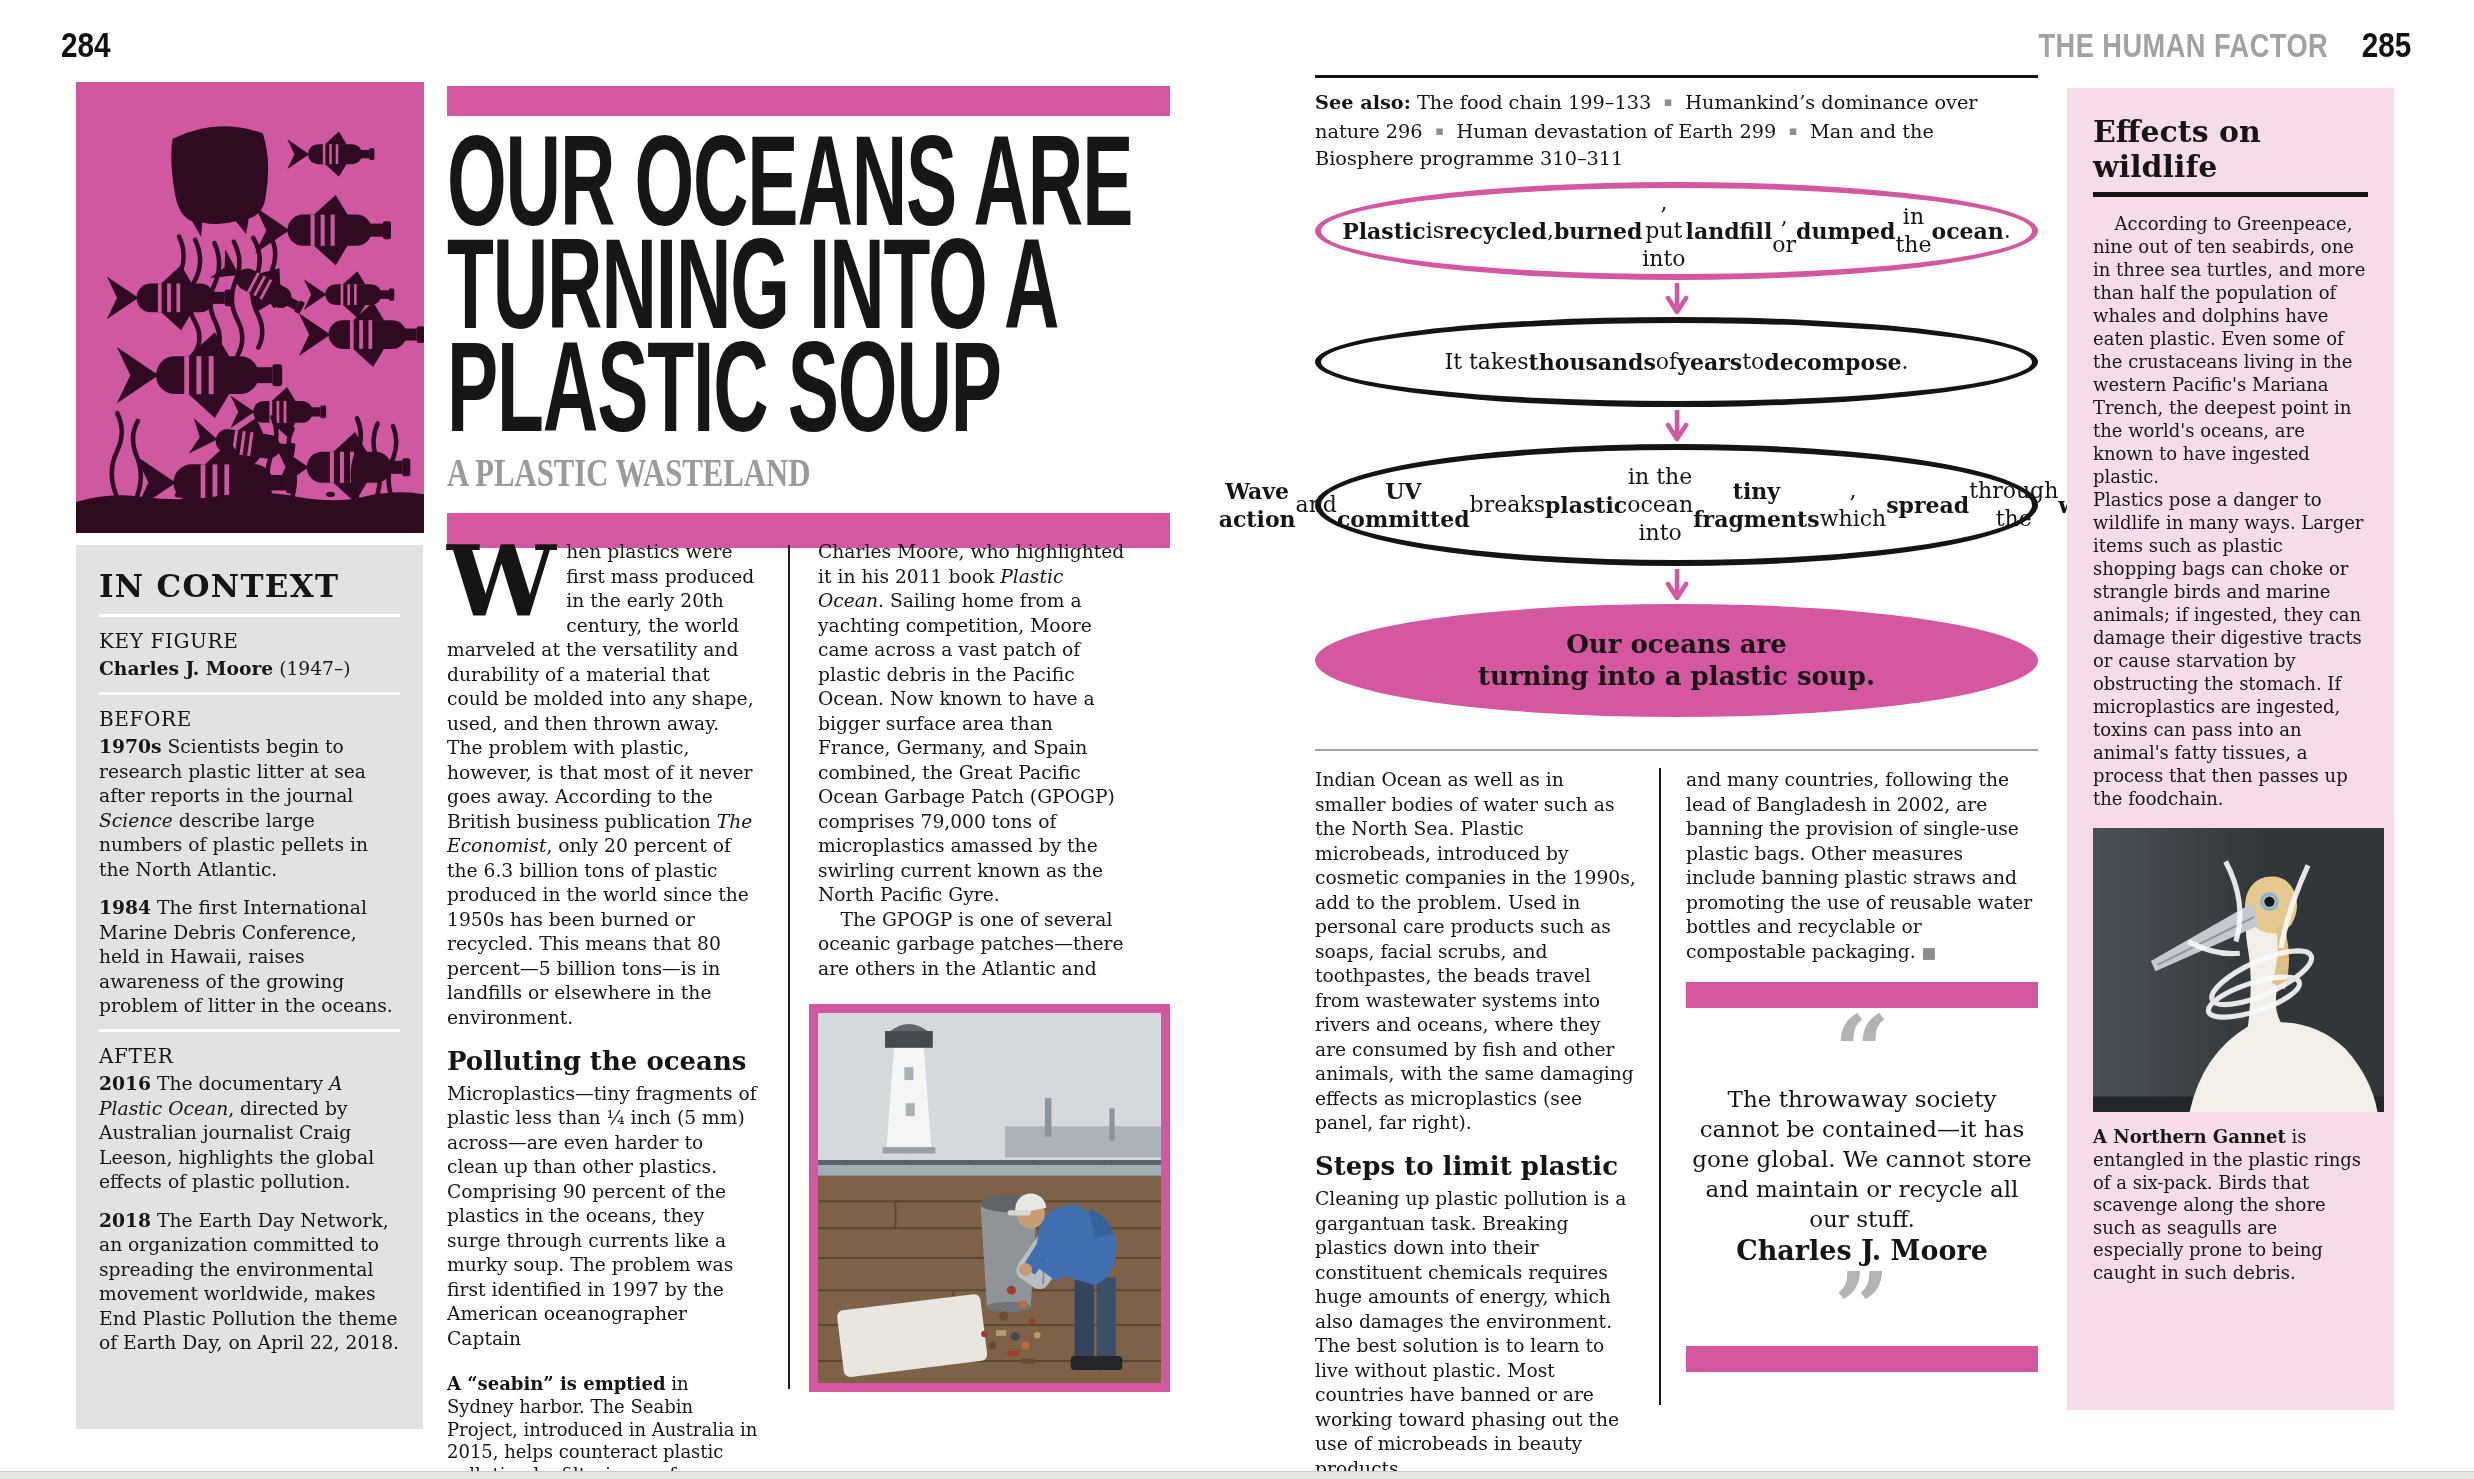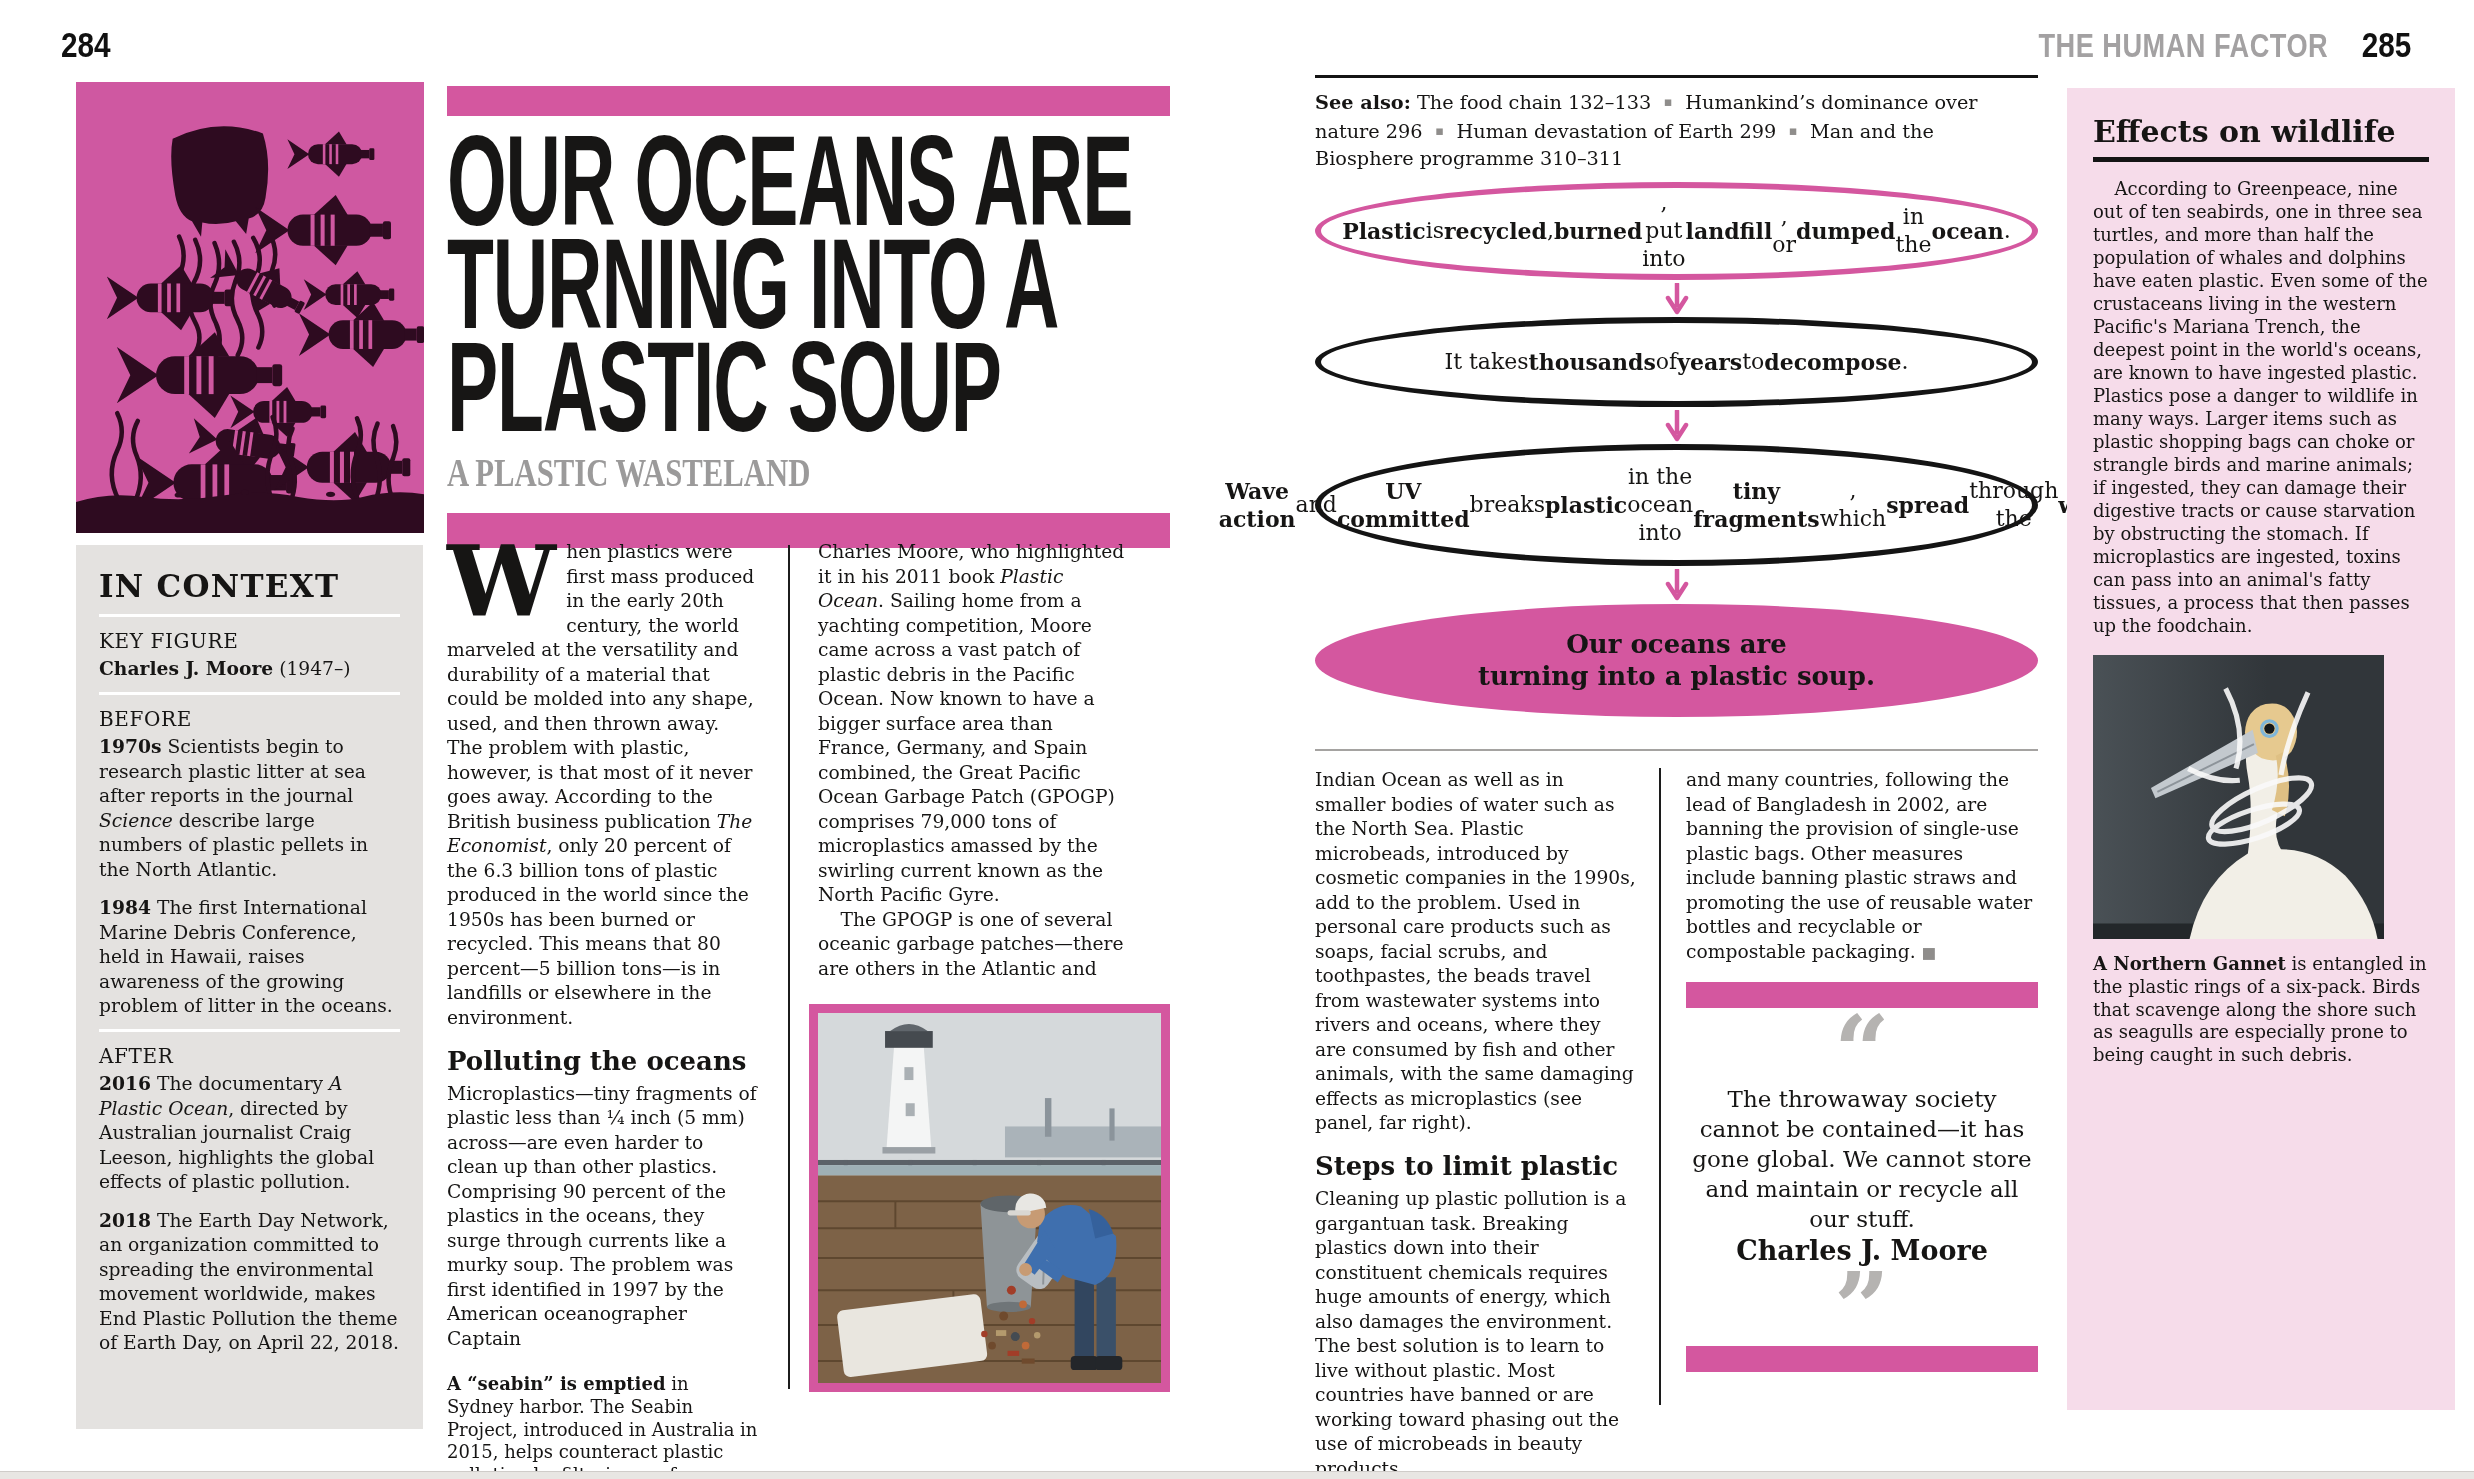--- a/index.html
+++ b/index.html
@@ -92,21 +92,21 @@
   .qbar{height:26px;background:var(--accent_pink);}
   #quote .qbar.top{margin-top:17px;}
   .qmark{font-weight:bold;font-size:97px;line-height:58px;color:var(--quote_gray);text-align:center;}
   .qmark.open{margin-top:14px;}
   .qmark.close{margin-top:11.6px;}
   .qtext{font-size:23px;line-height:30px;text-align:center;margin-top:3.9px;}
   .qattr{font-size:27px;line-height:34px;font-weight:bold;text-align:center;}
   #quote .qbar.bottom{margin-top:9px;}
 
   
-  #wildlife{left:2067px;top:88px;width:388px;height:1322px;background:var(--panel_pink);
+  #wildlife{left:2067px;top:88px;width:327px;height:1322px;background:var(--panel_pink);
             padding:26px 26px;overflow:hidden;}
   #wildlife h2{font-size:30px;margin-bottom:7.7px;}
   .krule2{height:5.2px;background:#141414;margin-bottom:15.5px;}
   .wp{font-size:18px;line-height:23px;}
   #gannet{margin-top:18px;width:291px;height:284px;background:#31363a;}
   #gannet svg{display:block;width:100%;height:100%;}
   #wildlife .caption{margin-top:14px;font-size:18px;line-height:22.6px;}
 </style>
 </head>
 <body>
@@ -294,21 +294,21 @@
 
 <div class="abs" id="runhead">
   <span class="rh condR">THE HUMAN FACTOR</span>
   <span class="pagenum condPR">285</span>
 </div>
 
 <div class="abs" id="seealso">
   <div class="krule"></div>
   <p class="sa">
     <b>See also:</b>
-    <span class="sa-item">The food chain 132–133</span>
+    <span class="sa-item">The food chain 199–133</span>
     <span class="sq">▪</span>
     <span class="sa-item">Humankind’s dominance over nature 296</span>
     <span class="sq">▪</span>
     <span class="sa-item">Human devastation of Earth 299</span>
     <span class="sq">▪</span>
     <span class="sa-item">Man and the Biosphere programme 310–311</span>
   </p>
 </div>
 
 <div class="abs" id="flow">

